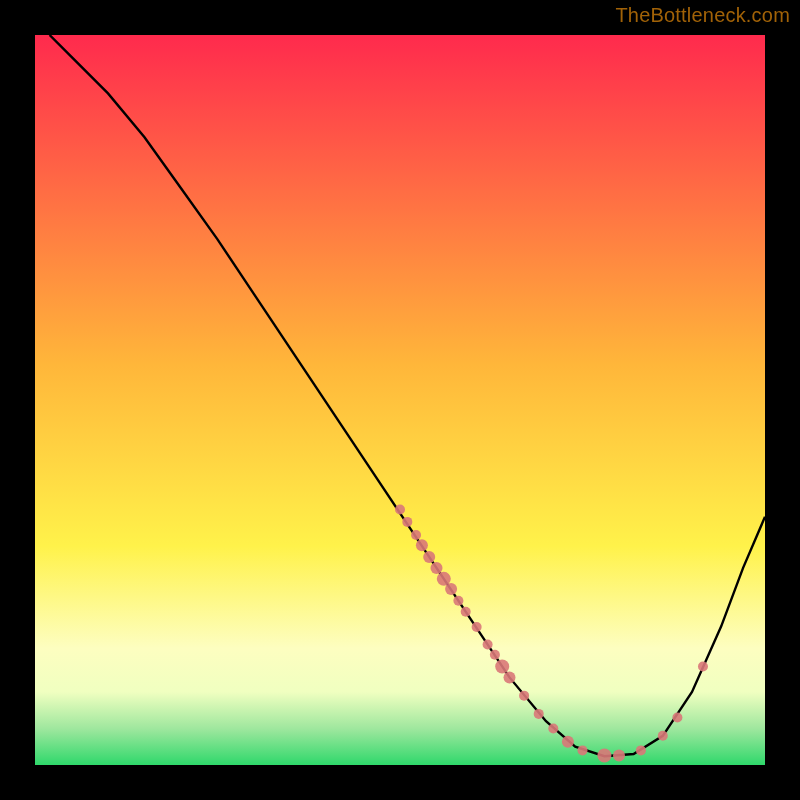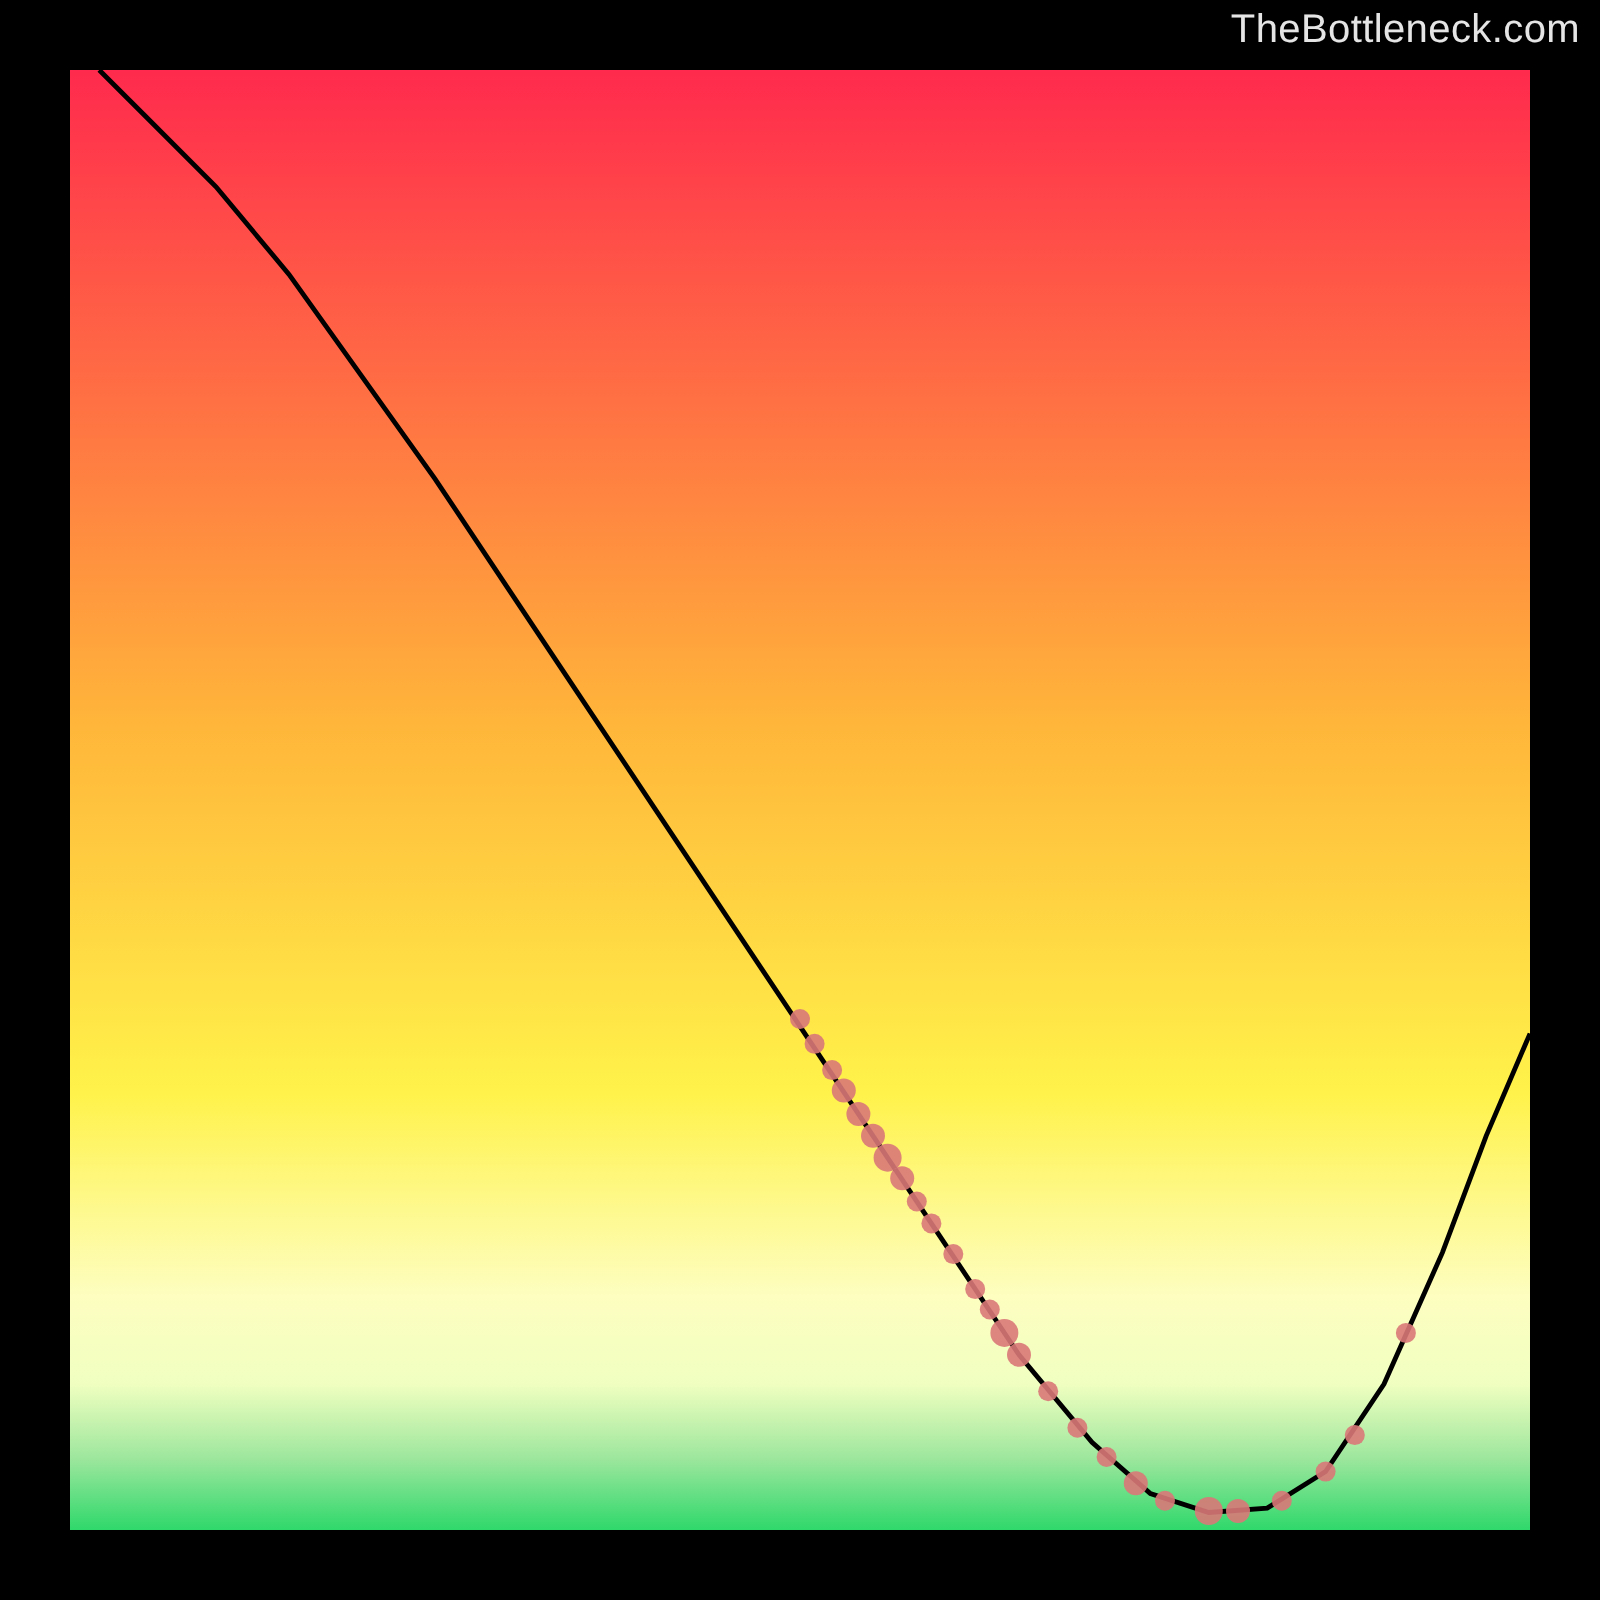--- a/index.html
+++ b/index.html
@@ -13,21 +13,21 @@
   .outer {
     width: 800px;
     height: 800px;
     background: #000;
     position: relative;
   }
   .attribution {
     position: absolute;
     top: 4px;
     right: 10px;
-    color: #e5e5e5;
+    color: #a16207;
     font-size: 20px;
     font-weight: normal;
     letter-spacing: 0.2px;
   }
   .chart {
     position: absolute;
     left: 35px;
     top: 35px;
     width: 730px;
     height: 730px;

